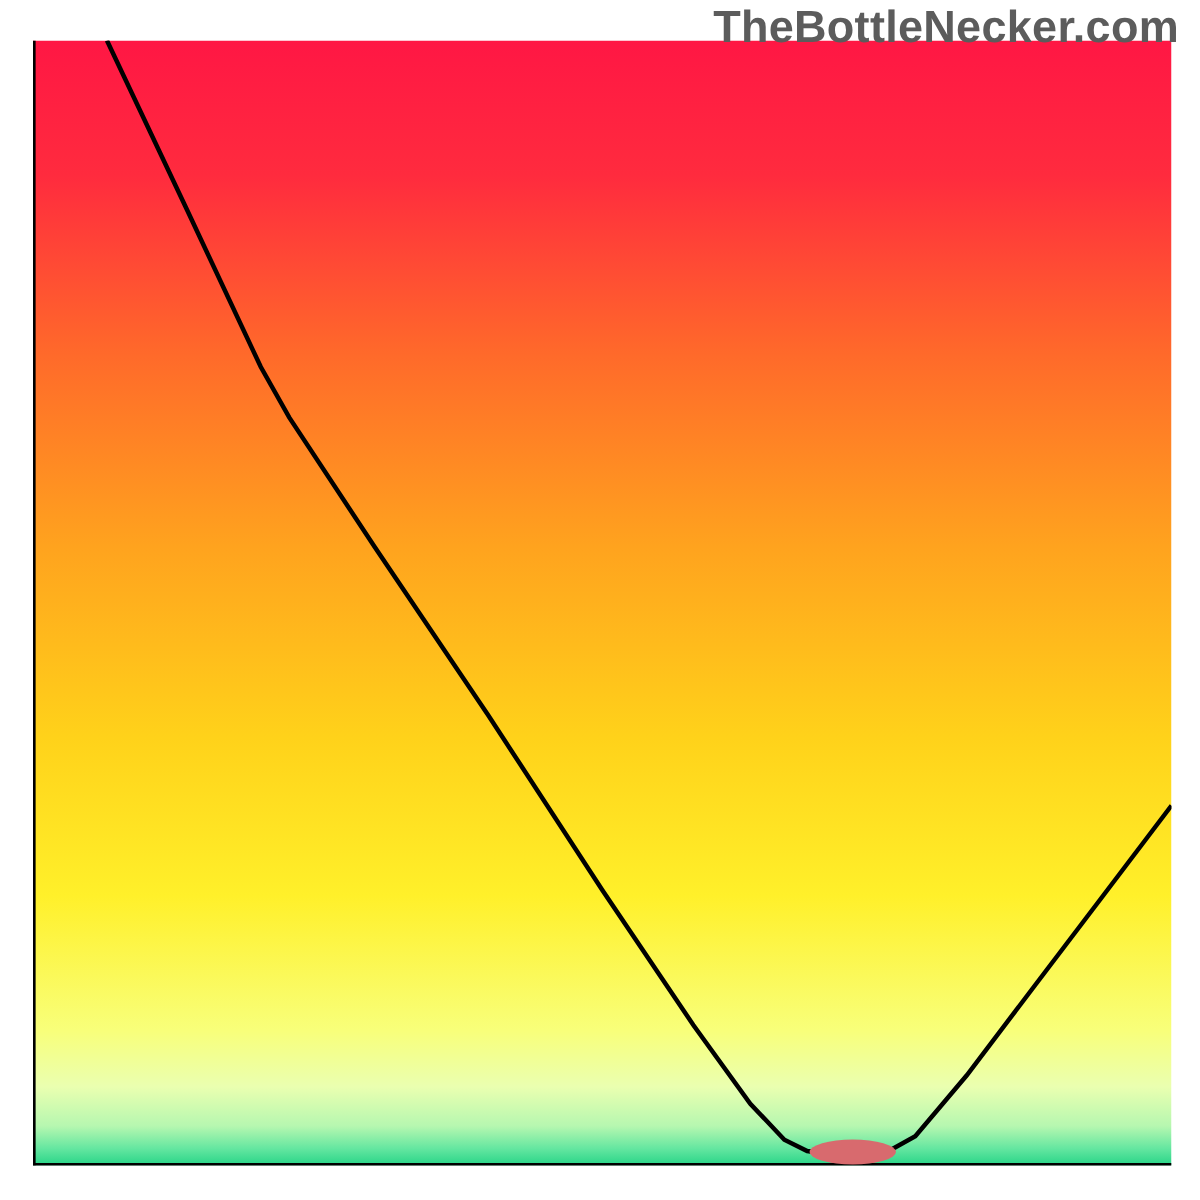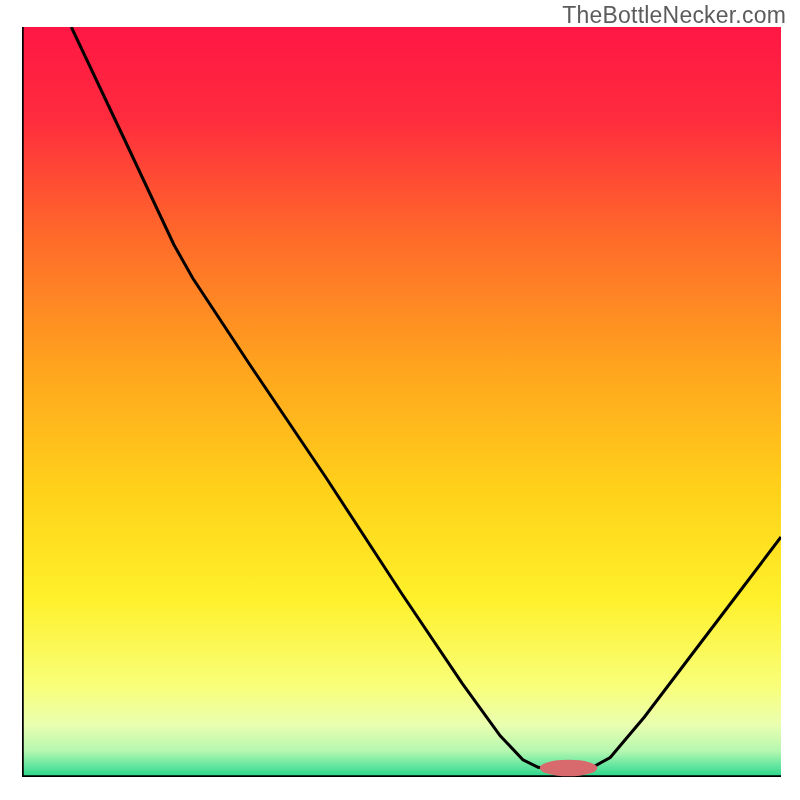--- a/index.html
+++ b/index.html
@@ -13,22 +13,22 @@
   }
   .container {
     position: relative;
     width: 800px;
     height: 800px;
   }
   .watermark {
     position: absolute;
     top: 2px;
     right: 14px;
-    font-size: 23px;
-    font-weight: 400;
+    font-size: 30px;
+    font-weight: 700;
     color: #5c5c5c;
     letter-spacing: 0.2px;
     z-index: 30;
     margin-left: 44px;
   }
   .plot-area {
     position: absolute;
     left: 22px;
     top: 27px;
     width: 759px;

